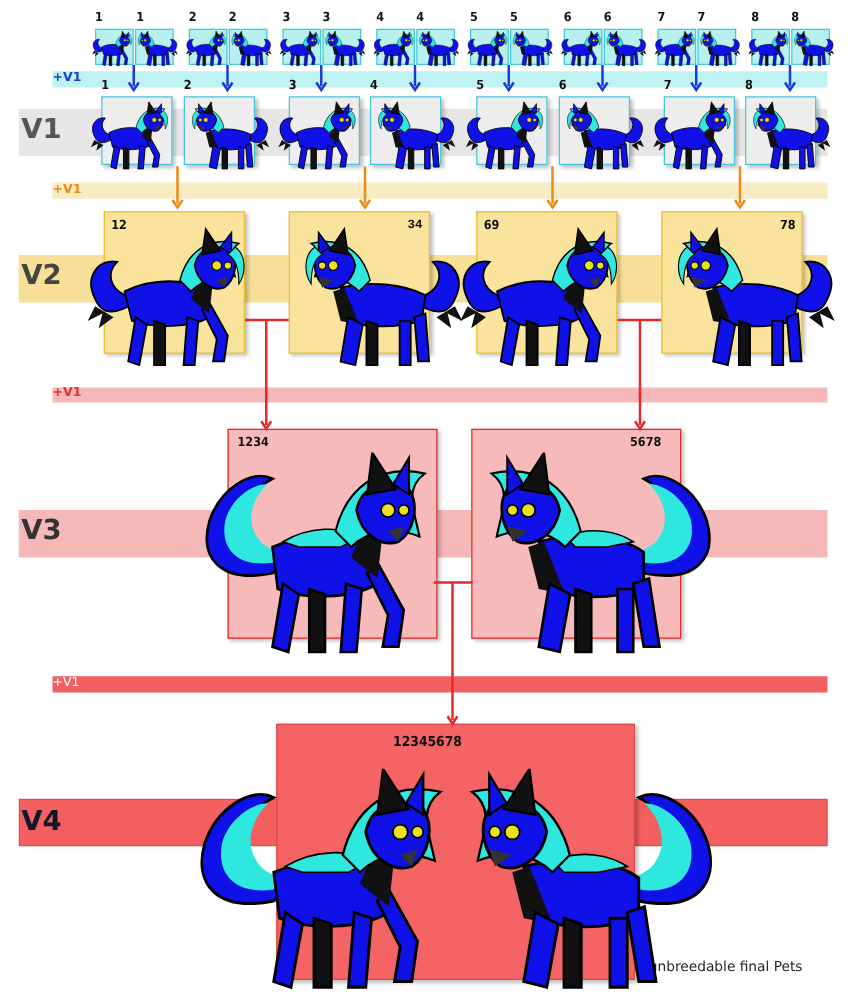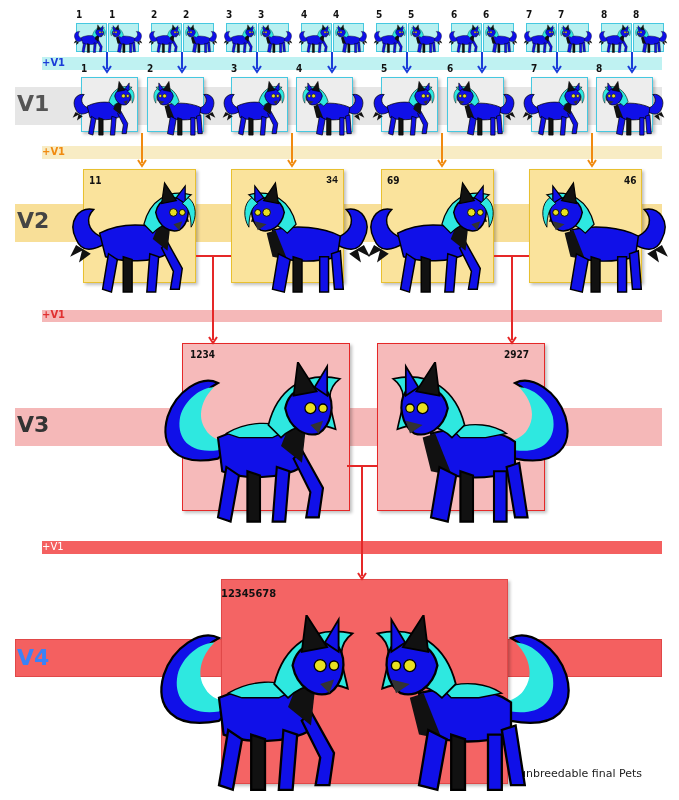--- a/index.html
+++ b/index.html
@@ -158,48 +158,48 @@
     <span class="num" style="left: 596px; top: 63px;">8</span>
   </div>
 
 <div class="band" style="left:42px;top:146px;width:620px;height:13px;background:#f8ecc4"></div>
 <span class="plus" style="left:42px;top:146px;color:#f08a10">+V1</span>
 
 <div class="band" style="left:15px;top:204px;width:647px;height:38px;background:#f8df98"></div>
 <span class="lvl" style="left:17px;top:208px;font-size:22px;color:#444">V2</span>
 <div id="v2-boxes">
     <div class="box" style="left:83px;top:169px;width:113px;height:114px;background:#fae39c;border:1px solid #e8c030"></div>
-    <span class="num" style="top: 175px; left: 89px;">11</span>
+    <span class="num" style="top: 175px; left: 89px;">12</span>
     <div class="box" style="left:231px;top:169px;width:113px;height:114px;background:#fae39c;border:1px solid #e8c030"></div>
     <span class="num" style="top: 175px; left: 326px; font-family: Liberation Mono, monospace;">34</span>
     <div class="box" style="left:381px;top:169px;width:113px;height:114px;background:#fae39c;border:1px solid #e8c030"></div>
     <span class="num" style="top: 175px; left: 387px;">69</span>
     <div class="box" style="left:529px;top:169px;width:113px;height:114px;background:#fae39c;border:1px solid #e8c030"></div>
-    <span class="num" style="top: 175px; left: 624px;">46</span>
+    <span class="num" style="top: 175px; left: 624px;">78</span>
   </div>
 
 <div class="band" style="left:42px;top:310px;width:620px;height:12px;background:#f5b8b8"></div>
 <span class="plus" style="left:42px;top:309px;color:#e03030">+V1</span>
 
 <div class="band" style="left:15px;top:408px;width:647px;height:38px;background:#f5b8b8"></div>
 <span class="lvl" style="left:17px;top:412px;font-size:22px;color:#333">V3</span>
 <div id="v3-boxes">
     <div class="box" style="left:182px;top:343px;width:168px;height:168px;background:#f6baba;border:1px solid #e52828"></div>
     <span class="num" style="top: 349px; left: 190px;">1234</span>
     <div class="box" style="left:377px;top:343px;width:168px;height:168px;background:#f6baba;border:1px solid #e52828"></div>
-    <span class="num" style="top: 349px; left: 504px;">2927</span>
+    <span class="num" style="top: 349px; left: 504px;">5678</span>
   </div>
 
 <div class="band" style="left:42px;top:541px;width:620px;height:13px;background:#f46060"></div>
 <span class="plus" style="left:42px;top:541px;color:#ffffff;font-weight:normal">+V1</span>
 
 <div class="band" style="left:15px;top:639px;width:647px;height:38px;background:#f46060;box-shadow:0 0 0 1px #e04848 inset"></div>
-<span class="lvl" style="left:17px;top:645px;font-size:22px;color:#3b82f6">V4</span>
+<span class="lvl" style="left:17px;top:645px;font-size:22px;color:#0f172a">V4</span>
 <div class="box" style="left:221px;top:579px;width:287px;height:205px;background:#f46464;border:1px solid #e04848"></div>
-<span class="num" style="left:221px;width:242px;top:587px;font-size:11px">12345678</span>
+<span class="num" style="left:221px;width:242px;text-align:center;top:587px;font-size:11px">12345678</span>
 <span class="caption" style="left:519px;top:767px">unbreedable final Pets</span>
 
 <svg class="abs" style="left:0;top:0" width="679" height="800" id="connectors">
     <line x1="107" y1="52" x2="107" y2="69" stroke="#1a3cd8" stroke-width="2"></line>
     <path d="M103 66 L107 72 L111 66" fill="none" stroke="#1a3cd8" stroke-width="2"></path>
     <line x1="182" y1="52" x2="182" y2="69" stroke="#1a3cd8" stroke-width="2"></line>
     <path d="M178 66 L182 72 L186 66" fill="none" stroke="#1a3cd8" stroke-width="2"></path>
     <line x1="257" y1="52" x2="257" y2="69" stroke="#1a3cd8" stroke-width="2"></line>
     <path d="M253 66 L257 72 L261 66" fill="none" stroke="#1a3cd8" stroke-width="2"></path>
     <line x1="332" y1="52" x2="332" y2="69" stroke="#1a3cd8" stroke-width="2"></line>

